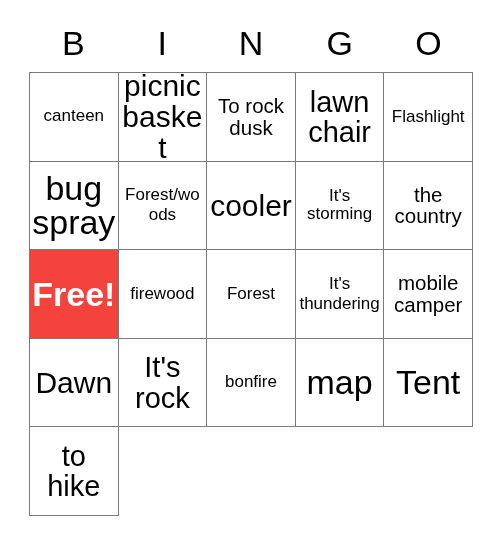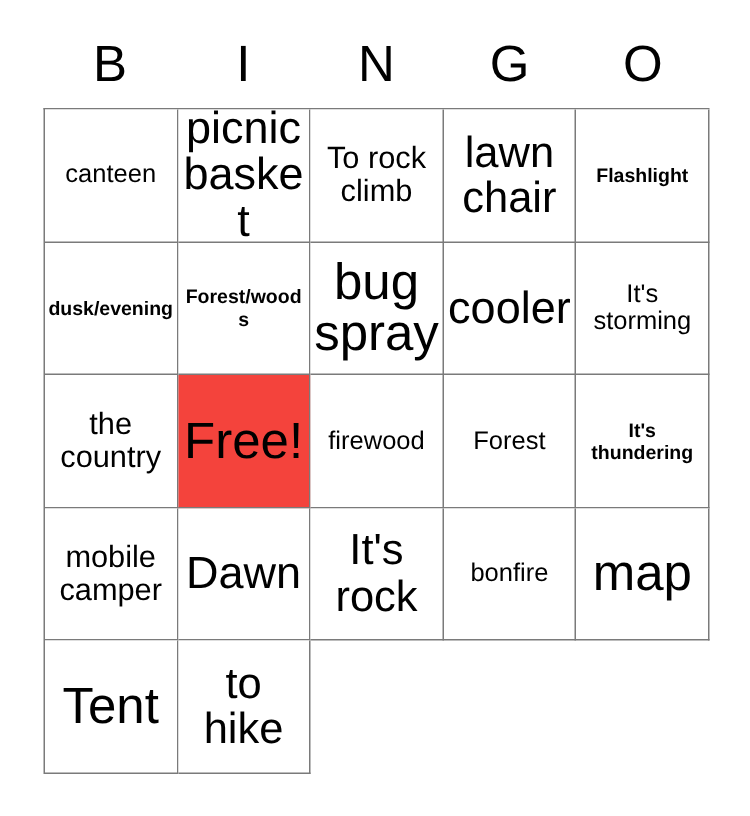--- a/index.html
+++ b/index.html
@@ -63,31 +63,32 @@
     overflow: hidden;
     background: #ffffff;
   }
   .cell-text {
     display: block;
     width: 100%;
     line-height: 1.04;
     word-wrap: break-word;
   }
   
-  .fs-xs .cell-text { font-size: 13px; line-height: 1.18; font-weight: bold; }
+  .fs-xs .cell-text { font-size: 17px; line-height: 1.18; }
   .fs-sm .cell-text { font-size: 17px;  line-height: 1.1; }
   .fs-md .cell-text { font-size: 20.5px; line-height: 1.06; }
   .fs-lg .cell-text { font-size: 30px;  line-height: 1.04; }
   .fs-xl .cell-text { font-size: 29px;  line-height: 1.04; }
   .fs-xxl .cell-text { font-size: 34px; line-height: 1.02; }
   .cell.free {
     background: #f4433c;
   }
   .cell.free .cell-text {
-    color: #000000;
+    color: #ffffff;
+    font-weight: bold;
   }
 </style>
 </head>
 <body>
 
 <div id="card">
 
   <div id="header-row">
       <div class="header-letter">B</div>
       <div class="header-letter">I</div>
@@ -97,36 +98,33 @@
     </div>
 
   <div id="grid">
       <div class="cell fs-sm">
         <span class="cell-text">canteen</span>
       </div>
       <div class="cell fs-lg">
         <span class="cell-text">picnic basket</span>
       </div>
       <div class="cell fs-md">
-        <span class="cell-text">To rock climb</span>
+        <span class="cell-text">To rock dusk</span>
       </div>
       <div class="cell fs-xl">
         <span class="cell-text">lawn chair</span>
       </div>
       <div class="cell fs-xs">
         <span class="cell-text">Flashlight</span>
       </div>
-      <div class="cell fs-xs">
-        <span class="cell-text">dusk/evening</span>
+      <div class="cell fs-xxl">
+        <span class="cell-text">bug spray</span>
       </div>
       <div class="cell fs-xs">
         <span class="cell-text">Forest/woods</span>
-      </div>
-      <div class="cell fs-xxl">
-        <span class="cell-text">bug spray</span>
       </div>
       <div class="cell fs-lg">
         <span class="cell-text">cooler</span>
       </div>
       <div class="cell fs-sm">
         <span class="cell-text">It's storming</span>
       </div>
       <div class="cell fs-md">
         <span class="cell-text">the country</span>
       </div>

